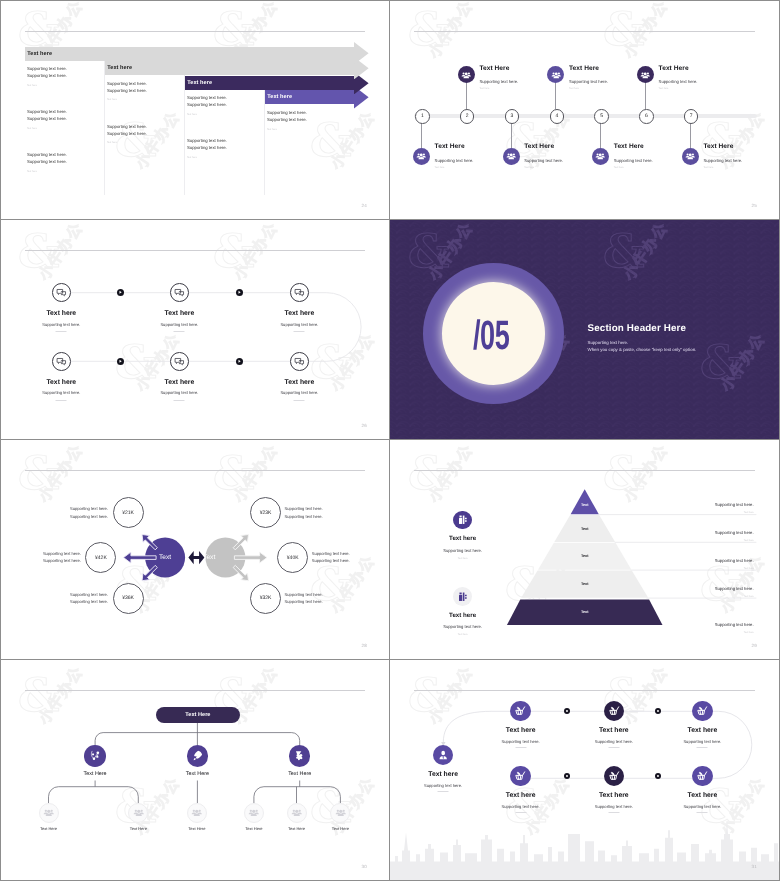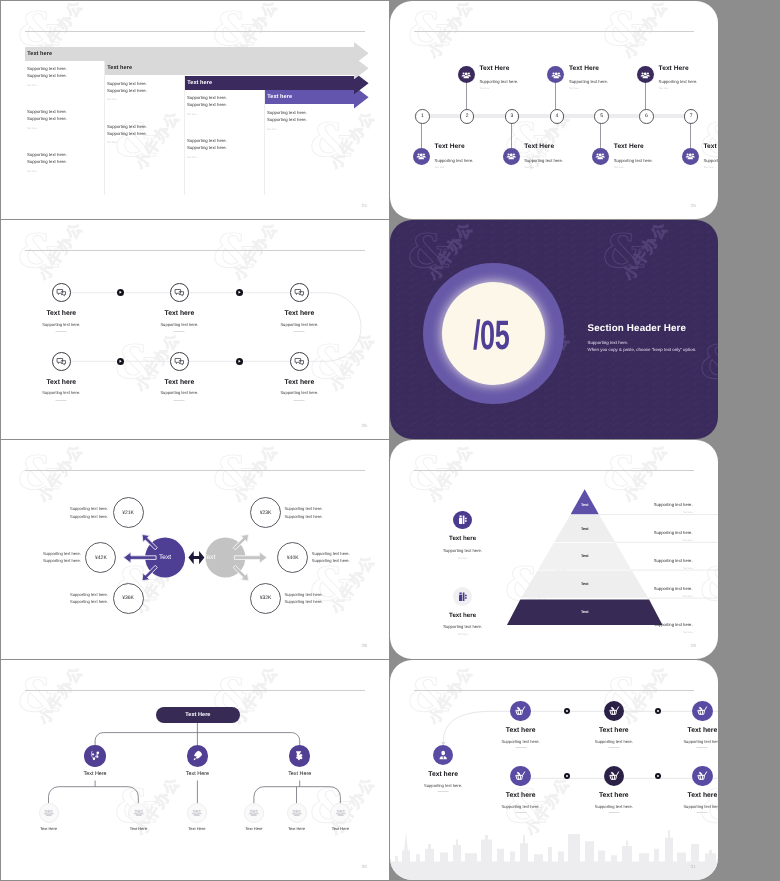--- a/index.html
+++ b/index.html
@@ -1,21 +1,21 @@
 <!DOCTYPE html>
 <html><head>
 <meta charset="utf-8">
 <style>
   html,body{margin:0;padding:0;}
   body{width:780px;height:881px;background:#fff;font-family:"Liberation Sans",sans-serif;-webkit-font-smoothing:antialiased;text-rendering:geometricPrecision;}
   .grid{position:relative;width:780px;height:881px;background:#8d8d8d;overflow:hidden;}
   .slide{position:absolute;background:#fff;overflow:hidden;}
   
   .c0{left:1px;width:388px;}
-  .c1{left:390px;width:328px;border-radius:22px;}
+  .c1{left:390px;width:389px;}
   .r0{top:1px;height:218px;}
   .r1{top:220px;height:219px;}
   .r2{top:440px;height:219px;}
   .r3{top:660px;height:220px;}
   .rule{position:absolute;left:24px;right:24px;top:30px;height:1px;background:#cfcfd3;}
   .pgno{position:absolute;right:22px;bottom:11px;font-size:4.5px;color:#b9b9bd;letter-spacing:.2px;}
   .wm{position:absolute;inset:0;pointer-events:none;}
   .wmbg{position:absolute;left:0;top:0;pointer-events:none;z-index:0;}
   
   .s1 .arrow{position:absolute;height:14px;}

